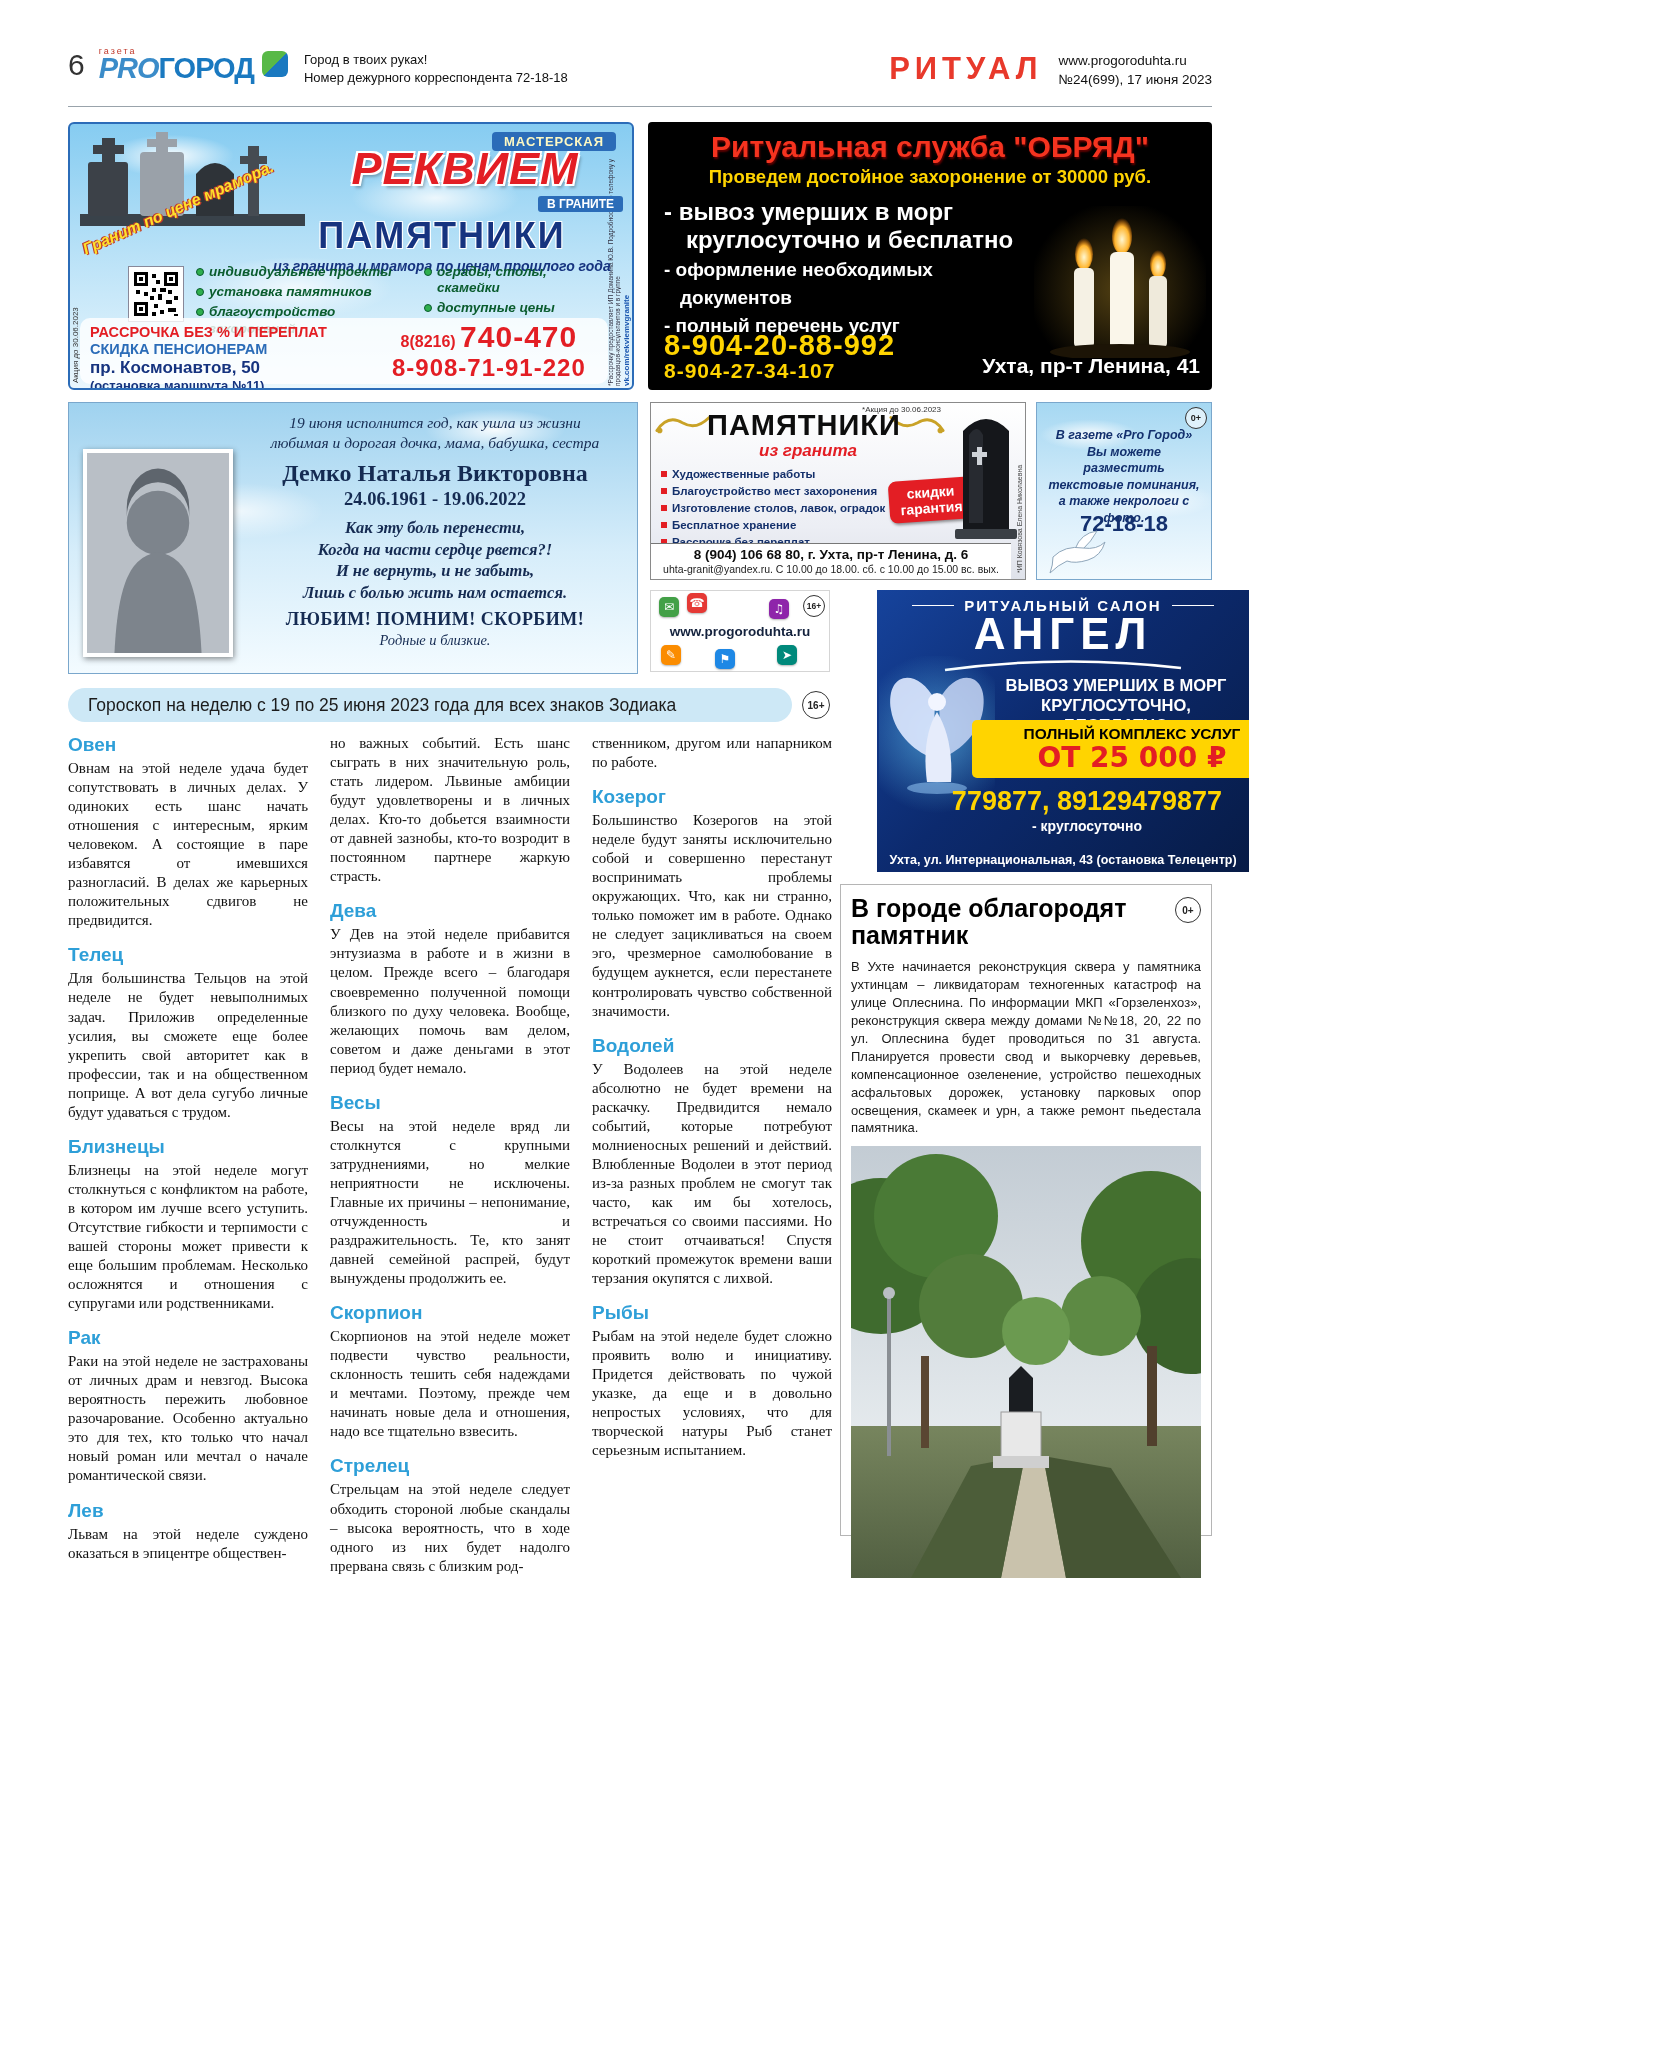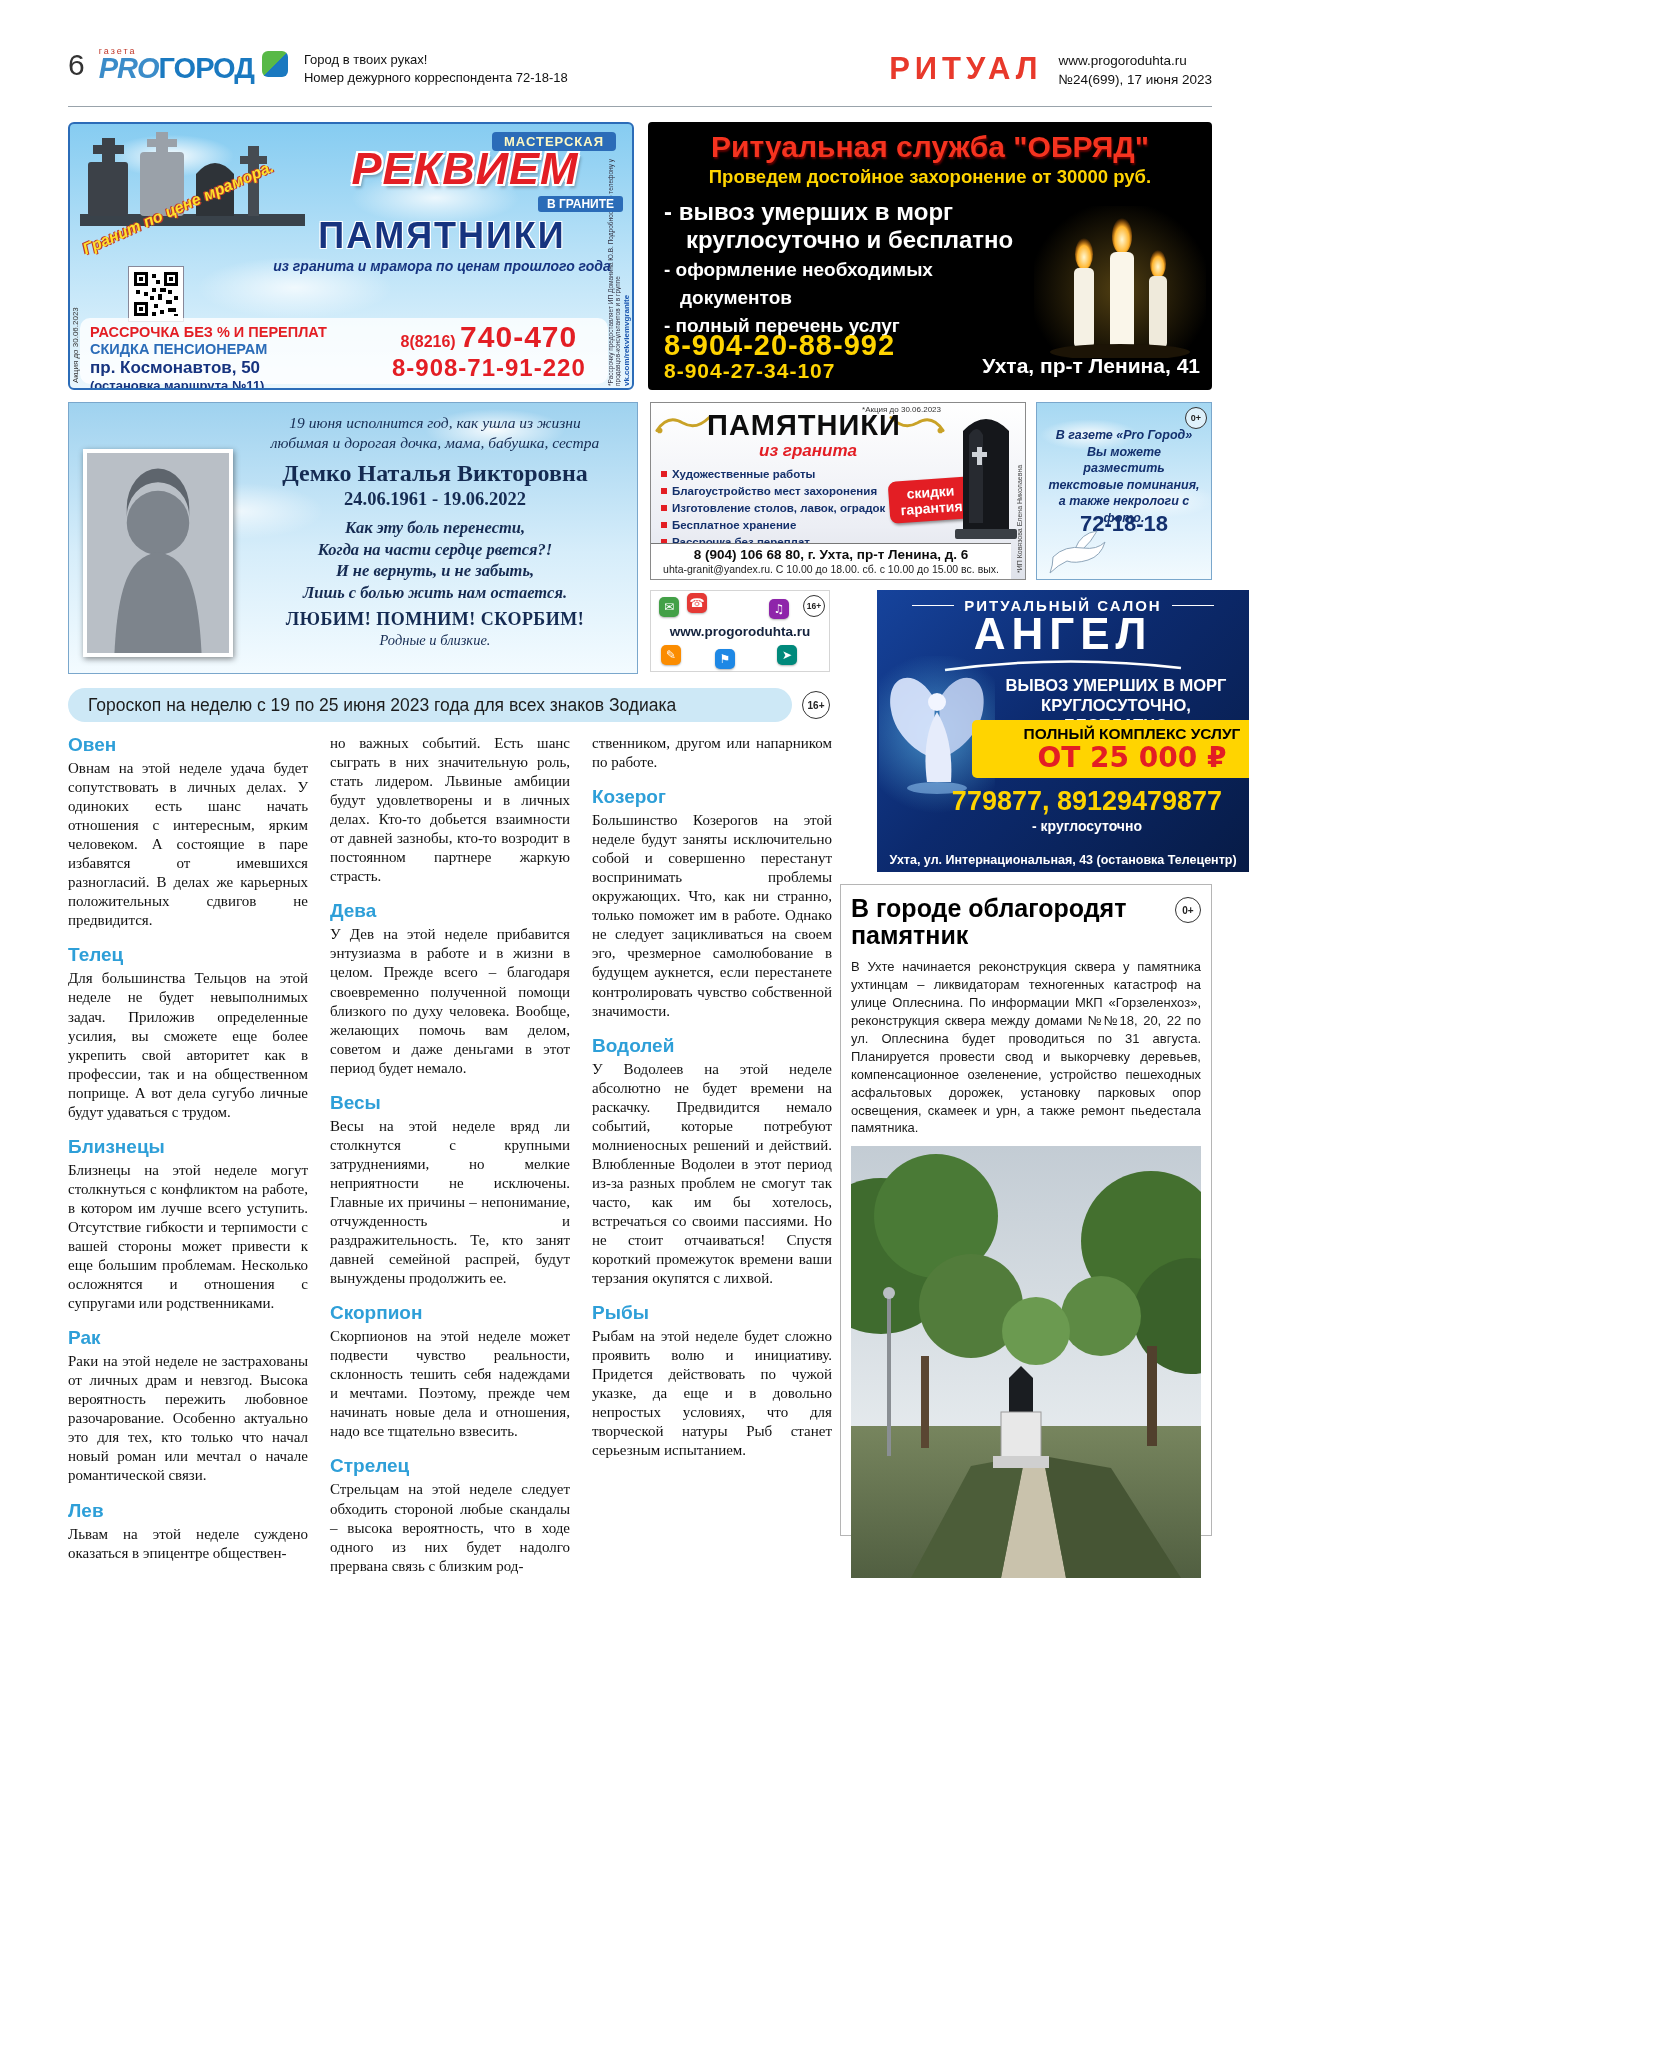--- a/index.html
+++ b/index.html
@@ -268,20 +268,31 @@
           <rect x="42" y="26" width="4" height="4" fill="#000"></rect>
         <rect x="34" y="30" width="6" height="4" fill="#000"></rect>
           <rect x="22" y="34" width="4" height="4" fill="#000"></rect>
         <rect x="28" y="40" width="4" height="4" fill="#000"></rect>
           <rect x="36" y="38" width="8" height="4" fill="#000"></rect>
         <rect x="20" y="42" width="4" height="4" fill="#000"></rect>
           <rect x="42" y="44" width="4" height="2" fill="#000"></rect>
       </svg>
     </div>
 
+    <div class="abs rq-lists">
+      <div class="rq-col1">
+          <div class="rq-li">индивидуальные проекты</div>
+          <div class="rq-li">установка памятников</div>
+          <div class="rq-li">благоустройство захоронений</div>
+        </div>
+      <div class="rq-col2">
+          <div class="rq-li">ограды, столы, скамейки</div>
+          <div class="rq-li">доступные цены</div>
+        </div>
+    </div>
 
     <div class="abs rq-bottom">
       <div class="rq-bl">
         <div class="rq-rassrochka">РАССРОЧКА БЕЗ % И ПЕРЕПЛАТ</div>
         <div class="rq-skidka">СКИДКА ПЕНСИОНЕРАМ</div>
         <div class="rq-addr1">пр. Космонавтов, 50</div>
         <div class="rq-addr2">(остановка маршрута №11)</div>
       </div>
       <div class="rq-br">
         <div class="rq-ph1"><span class="pref">8(8216)</span> <span class="num">740-470</span></div>

